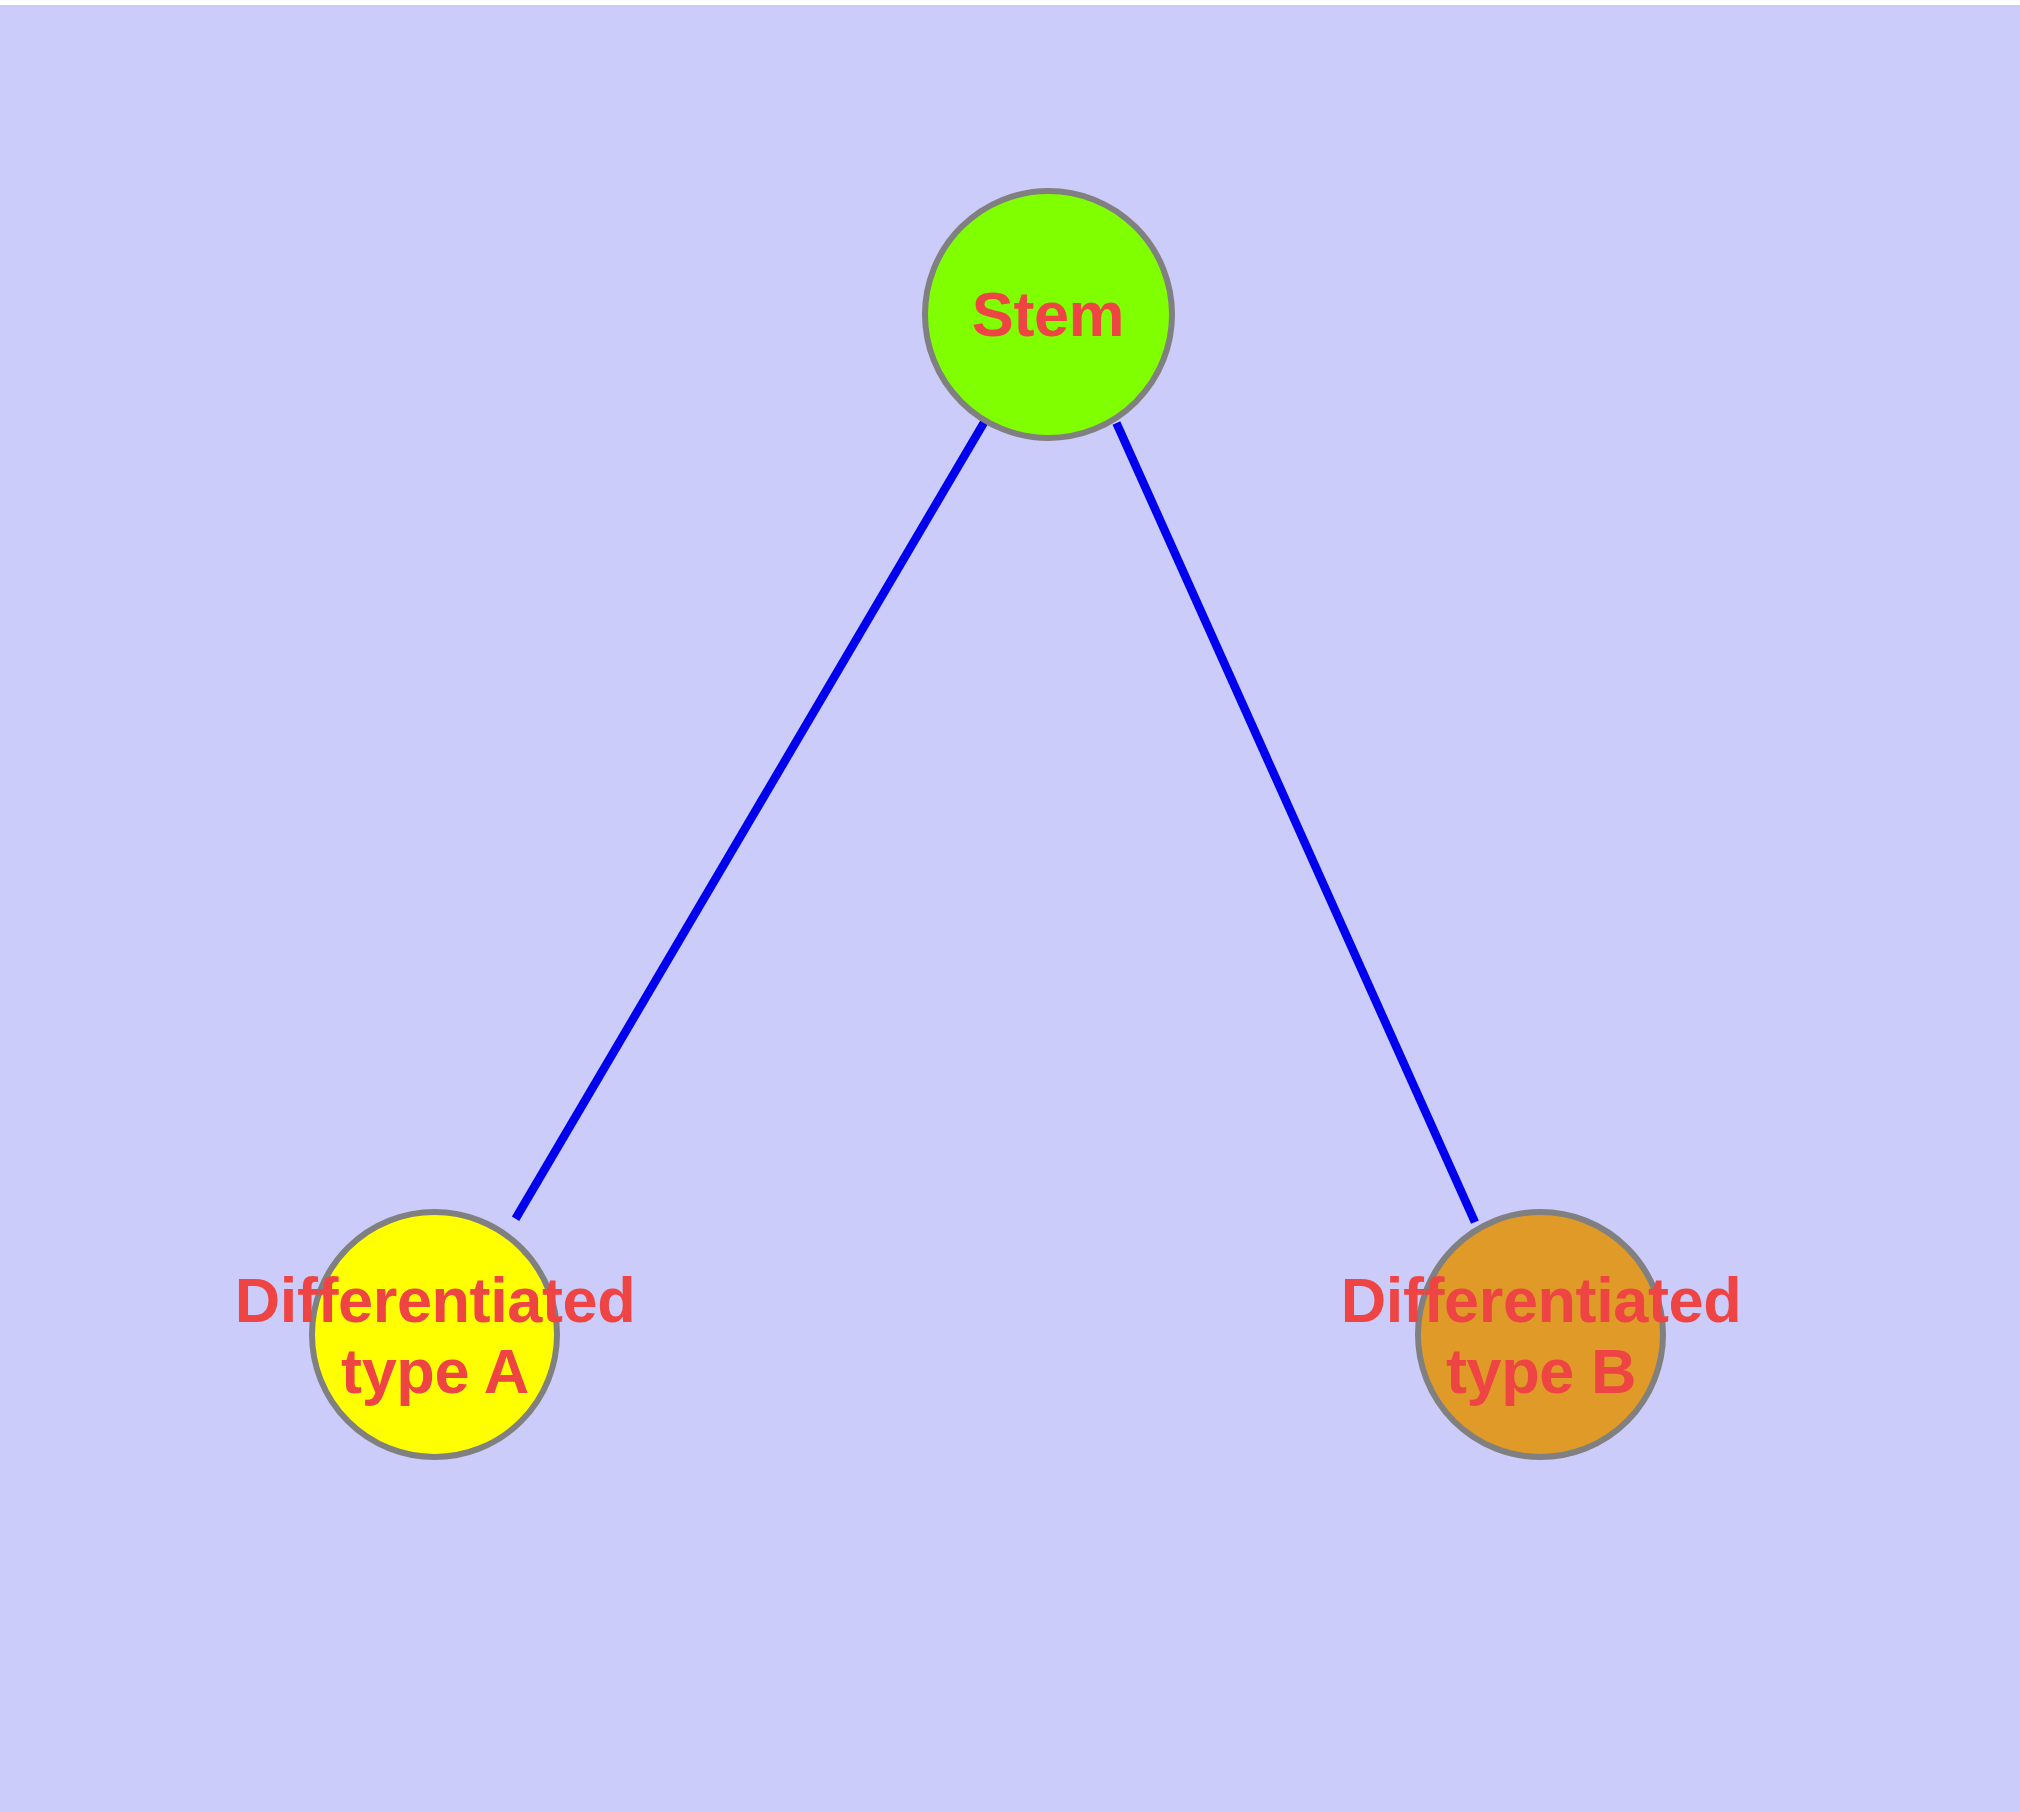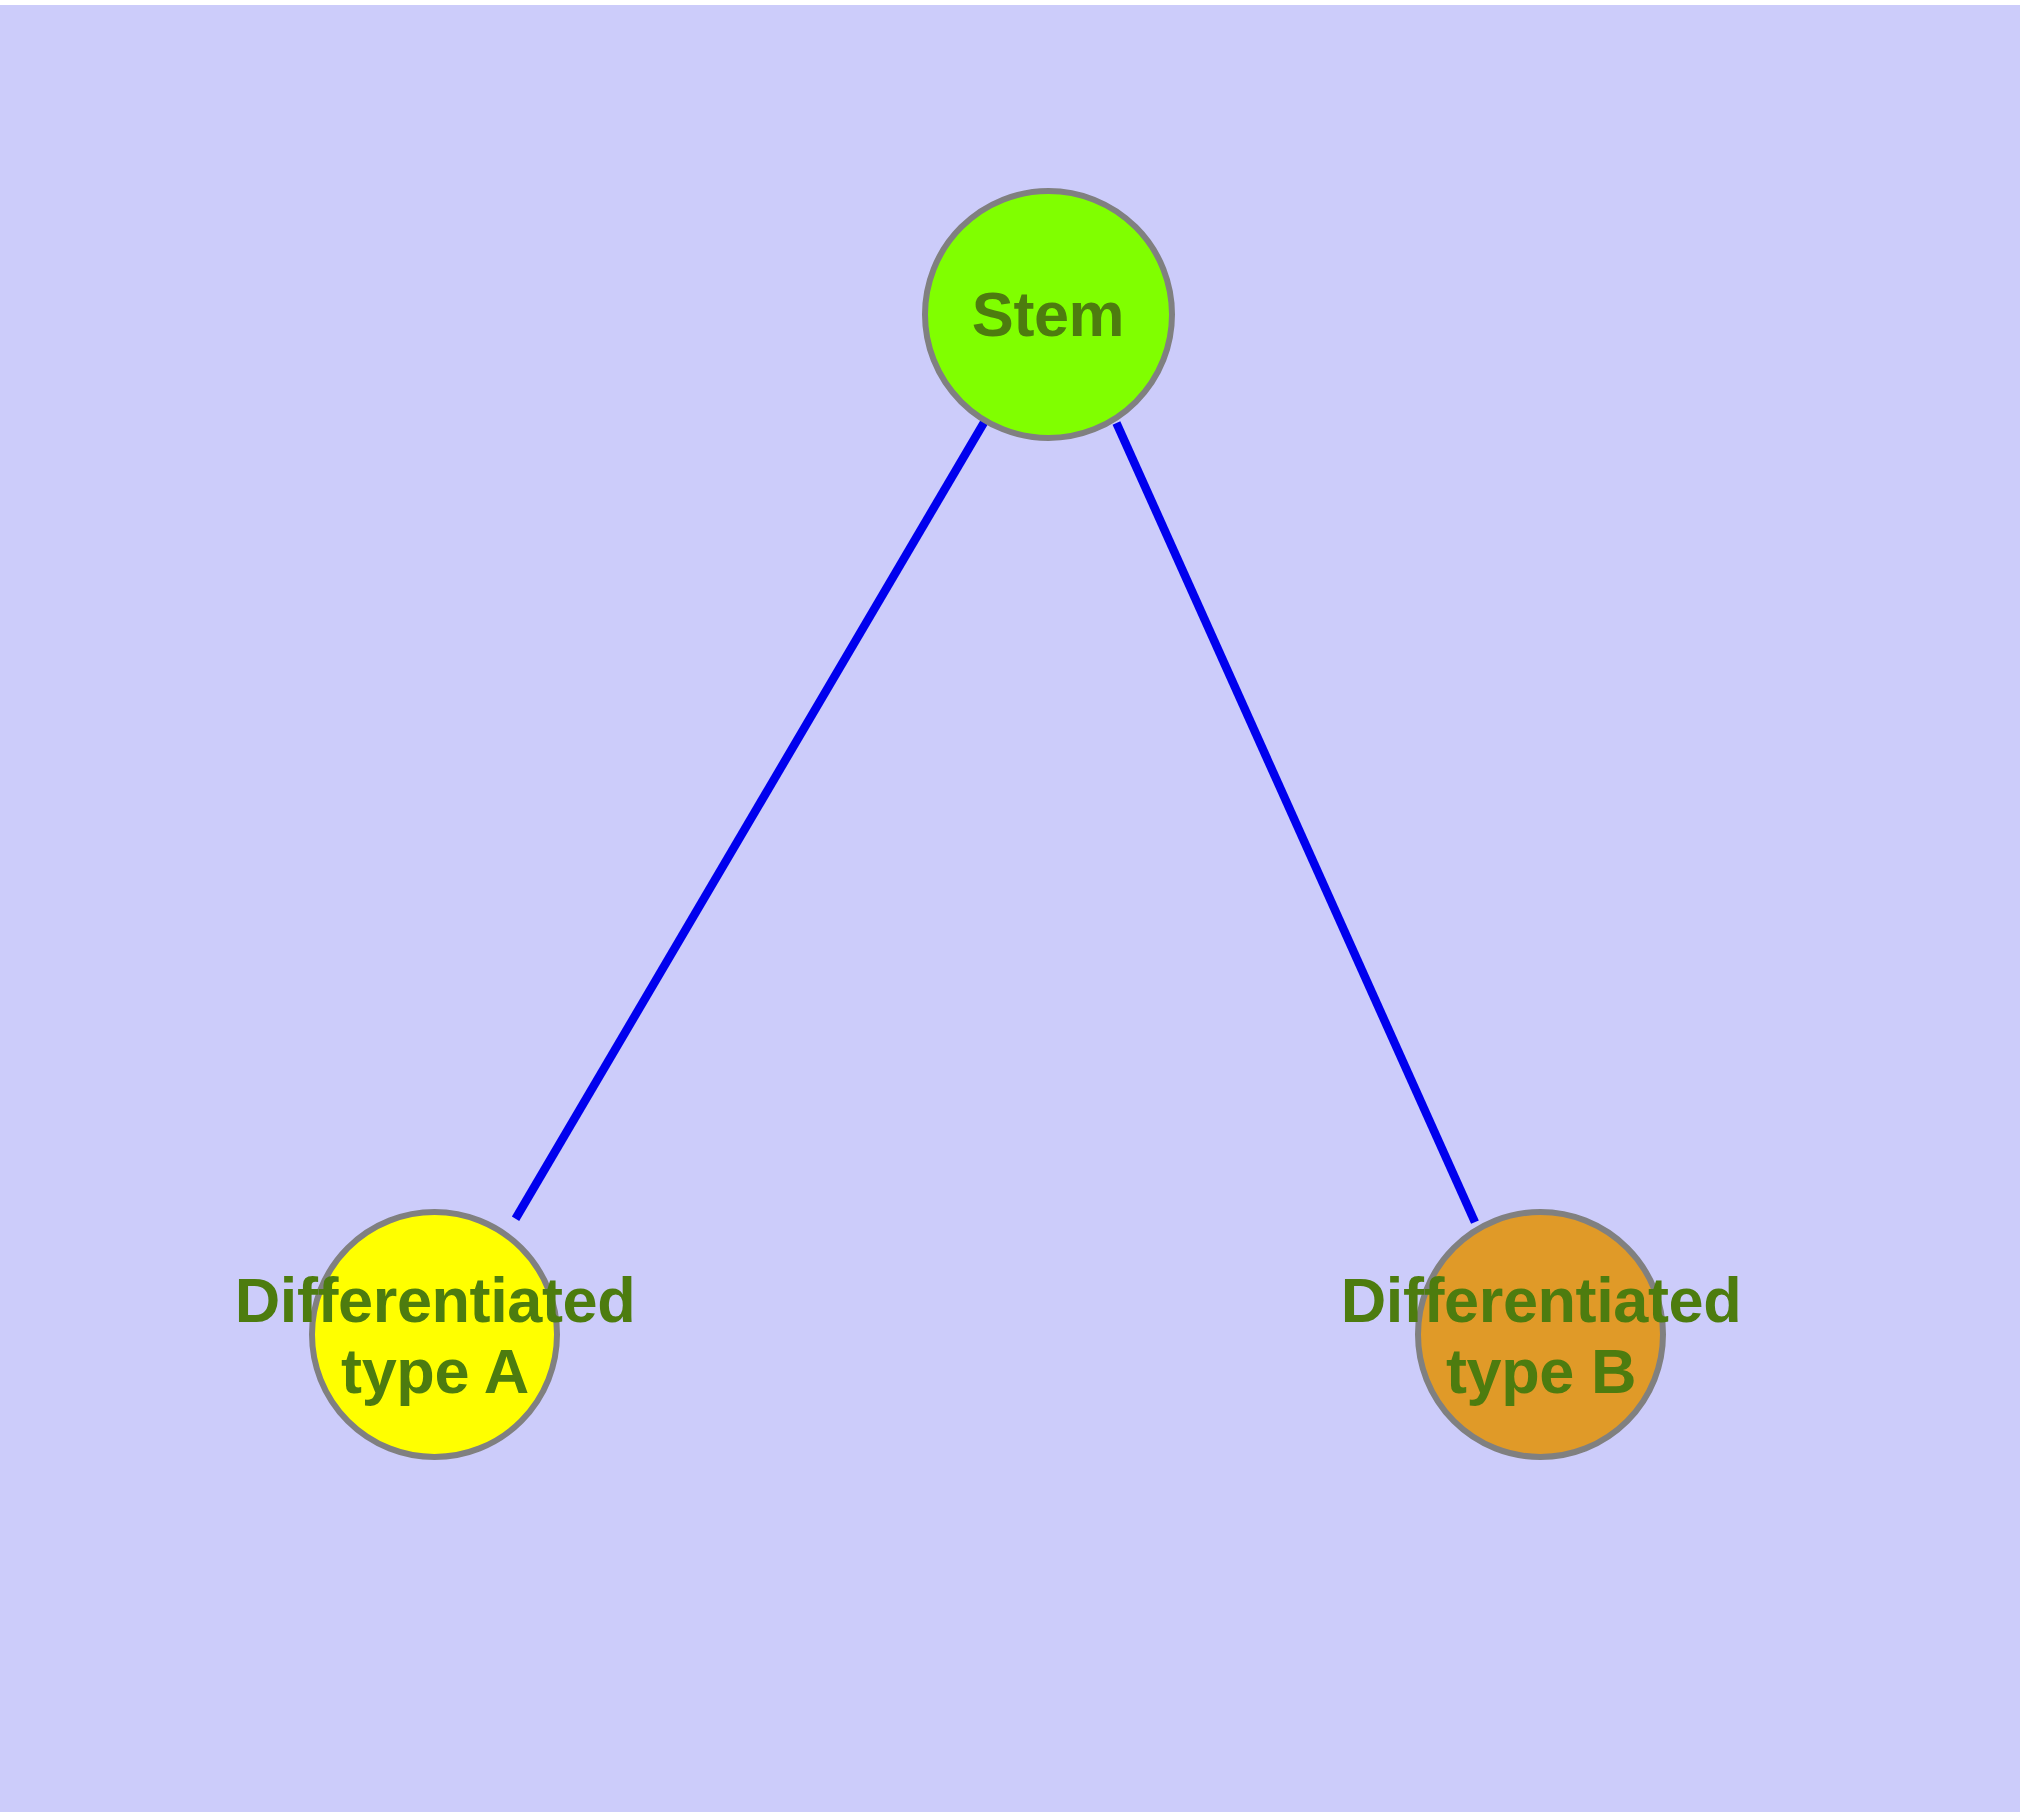--- a/index.html
+++ b/index.html
@@ -37,21 +37,21 @@
     height: 1812px;
   }
   .node {
     position: absolute;
     border-radius: 50%;
     box-sizing: border-box;
     border: 6px solid #808080;
   }
   .node-label {
     position: absolute;
-    color: #4d7c0f;
+    color: #ef4444;
     font-family: "Liberation Sans", sans-serif;
     font-weight: bold;
     text-align: center;
     white-space: pre;
     line-height: 1.12;
     letter-spacing: -0.4px;
   }
 </style>
 </head>
 <body>

